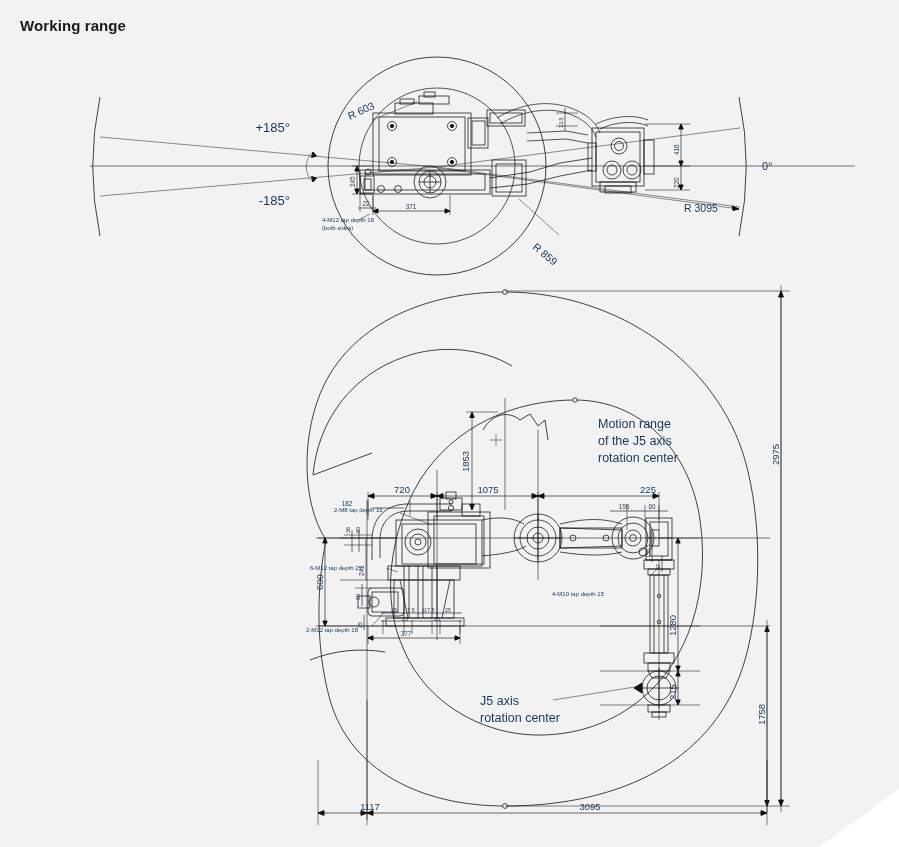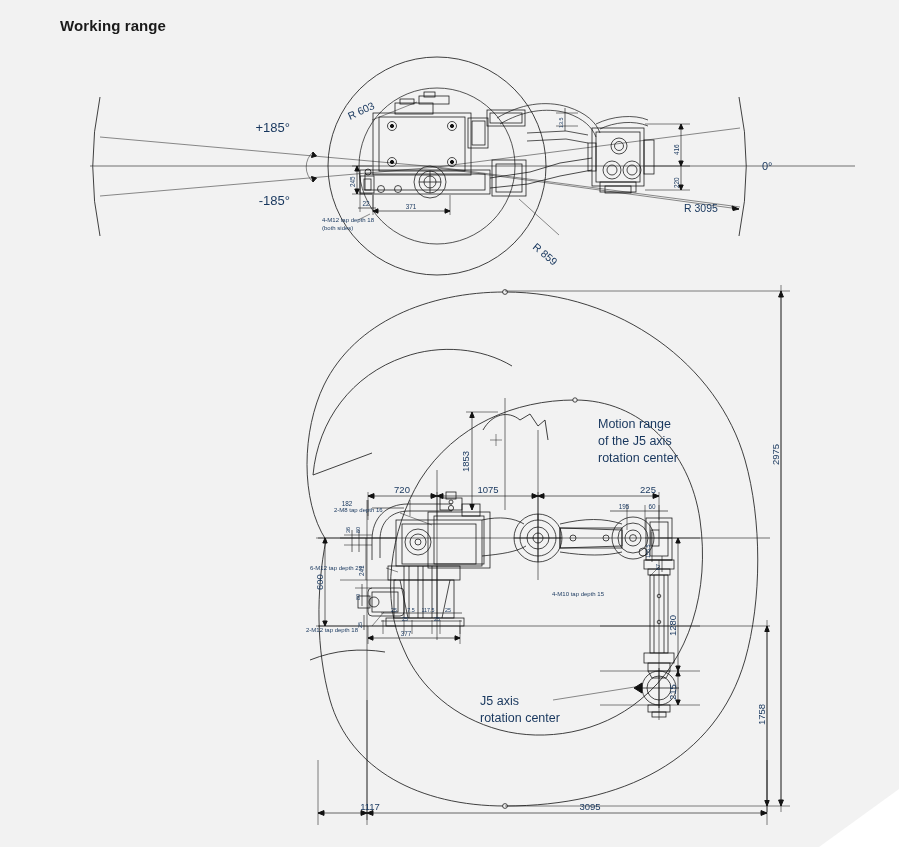--- a/index.html
+++ b/index.html
@@ -34,21 +34,20 @@
   }
   #page-title {
     position: absolute;
     left: 20px;
     top: 17px;
     font-size: 15px;
     font-weight: bold;
     color: #1a1a1a;
     letter-spacing: 0.1px;
     white-space: nowrap;
-    margin-left: 40px;
   }
   svg.drawing {
     position: absolute;
     left: 0;
     top: 0;
     width: 899px;
     height: 847px;
   }
   text {
     font-family: "Liberation Sans", sans-serif;

